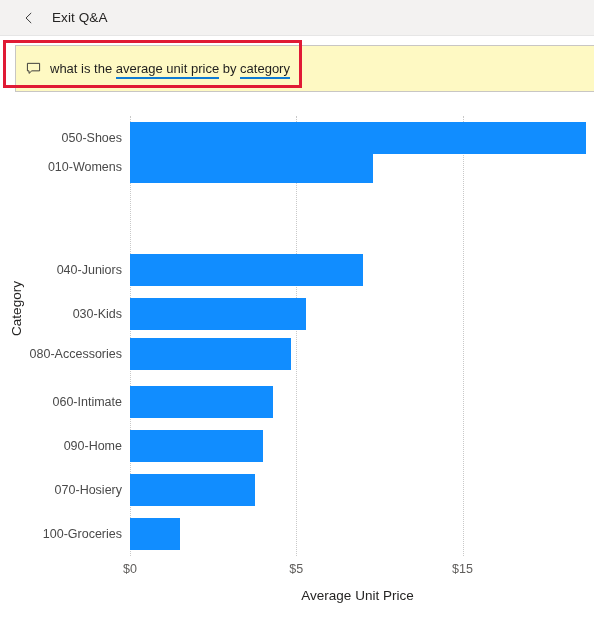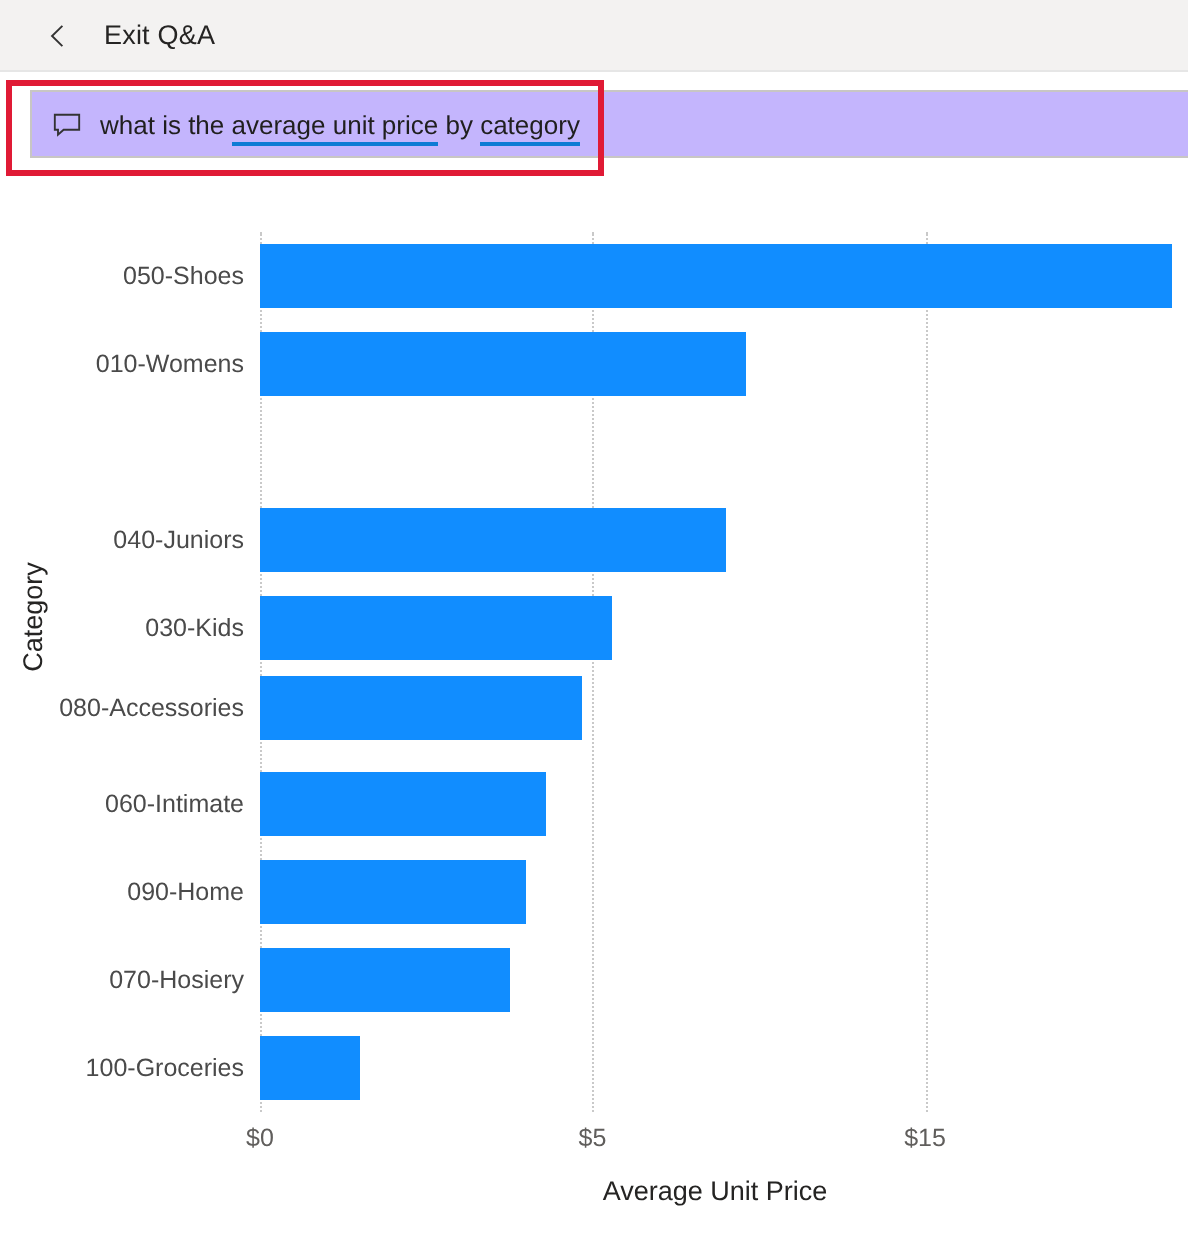--- a/index.html
+++ b/index.html
@@ -46,24 +46,24 @@
   .qa-bar-wrap {
     position: relative;
     height: 48px;
     background: #ffffff;
   }
   .qa-input {
     position: absolute;
     left: 15px;
     top: 9px;
     right: 0;
-    height: 34px;
+    height: 47px;
     border: 1px solid #c8c6c4;
     border-right: none;
-    background: #c4b5fd;
+    background: #fef9c3;
     display: flex;
     align-items: center;
     padding-left: 10px;
     box-sizing: border-box;
     cursor: text;
   }
   .qa-icon {
     width: 15px;
     height: 15px;
     flex: 0 0 auto;
@@ -235,21 +235,21 @@
     <div id="gridlines">
         <div class="gridline" style="left: 0px;"></div>
         <div class="gridline" style="left: 166.25px;"></div>
         <div class="gridline" style="left: 332.5px;"></div>
       </div>
     <div class="rows" id="bar-rows">
         <div class="row" style="top: 0px; height: 44px;">
           <div class="cat-label" style="height: 44px;">050-Shoes</div>
           <div class="bar" title="050-Shoes — 13.7" style="width: 455.525px; background: rgb(17, 141, 255); top: 6px;"></div>
         </div>
-        <div class="row" style="top: 44px; height: 44px;">
+        <div class="row" style="top: 29px; height: 44px;">
           <div class="cat-label" style="height: 44px;">010-Womens</div>
           <div class="bar" title="010-Womens — 7.3" style="width: 242.725px; background: rgb(17, 141, 255); top: 6px;"></div>
         </div>
         <div class="row" style="top: 132px; height: 44px;">
           <div class="cat-label" style="height: 44px;">040-Juniors</div>
           <div class="bar" title="040-Juniors — 7" style="width: 232.75px; background: rgb(17, 141, 255); top: 6px;"></div>
         </div>
         <div class="row" style="top: 176px; height: 44px;">
           <div class="cat-label" style="height: 44px;">030-Kids</div>
           <div class="bar" title="030-Kids — 5.3" style="width: 176.225px; background: rgb(17, 141, 255); top: 6px;"></div>

